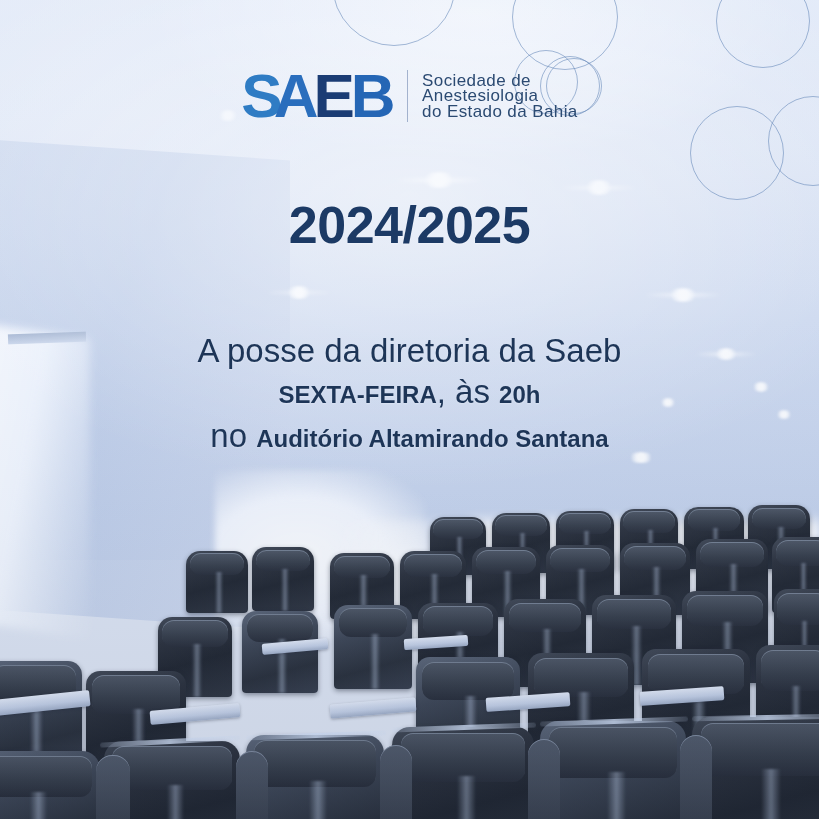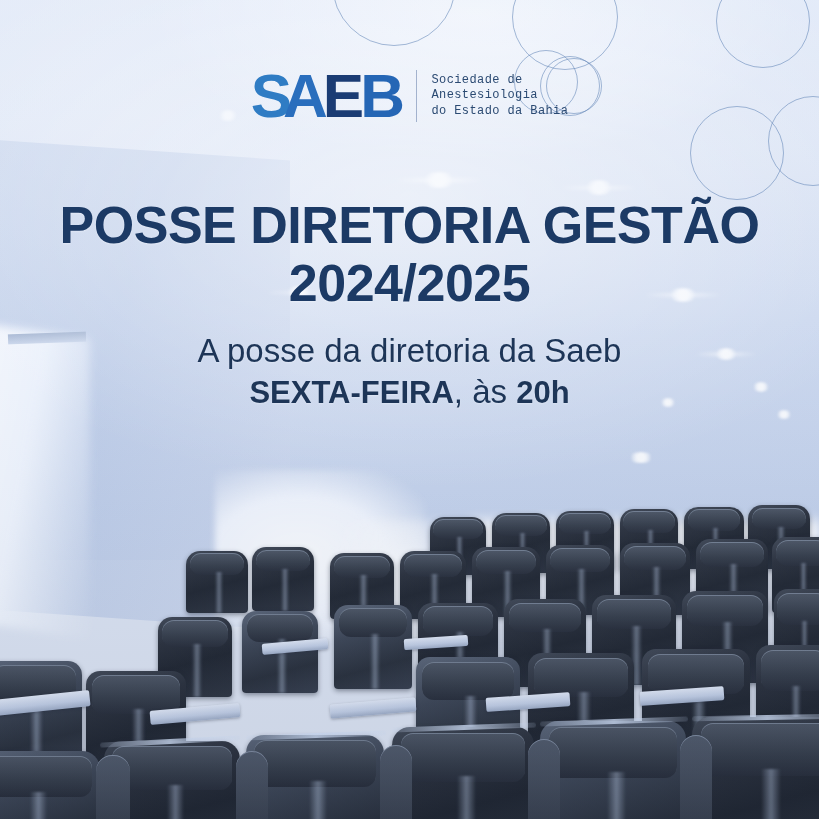--- a/index.html
+++ b/index.html
@@ -188,25 +188,25 @@
   .ltr-s { color: #2f7cc4; margin-right: -6px; }
   .ltr-a { color: #2a6ebd; margin-right: -2px; }
   .ltr-e { color: #1b3c74; margin-right: -1px; }
   .ltr-b { color: #2566b5; }
   .logo-divider {
     width: 1.5px;
     height: 52px;
     background: rgba(70,100,150,.45);
   }
   .logo-tagline {
-    font-size: 12px;
+    font-size: 17px;
     line-height: 15.5px;
     color: #2b4a72;
     letter-spacing: .4px;
-    font-family: Liberation Mono, monospace;
+    font-family: Liberation Sans, sans-serif;
   }
 
   
   .headline {
     position: absolute;
     left: 0; right: 0;
     top: 196px;
     text-align: center;
     color: #1c3a65;
     font-weight: 800;
@@ -225,21 +225,21 @@
     text-align: center;
     color: #1d3557;
     font-size: 33px;
     line-height: 41px;
     font-weight: 400;
     font-family: "Liberation Sans", sans-serif;
     text-shadow: 0 1px 2px rgba(255,255,255,.3);
   }
   .body-copy .bold { font-weight: 700; }
   .body-copy .line { white-space: nowrap; }
-  .body-copy .lg { font-size: 31px; }
+  .body-copy .lg { font-size: 24px; }
 </style>
 </head>
 <body>
 
 <div id="poster">
 
   <div class="photo">
     <div class="ceiling"></div>
     <div class="wall-left"></div>
     <div class="window-left"></div>
@@ -344,22 +344,22 @@
     </div>
     <div class="logo-divider"></div>
     <div class="logo-tagline">
       <div>Sociedade de</div>
       <div>Anestesiologia</div>
       <div>do Estado da Bahia</div>
     </div>
   </div>
 
   <div class="headline">
-    <div>POSSE DIRETORIA GESTÃO</div>
     <div>2024/2025</div>
   </div>
 
   <div class="body-copy">
     <div class="line">A posse da diretoria da Saeb</div>
     <div class="line"><span class="bold lg">SEXTA-FEIRA</span><span>, às </span><span class="bold lg">20h</span></div>
+    <div class="line"><span>no </span><span class="bold lg">Auditório Altamirando Santana</span></div>
   </div>
 
 </div>
 
 </body></html>

